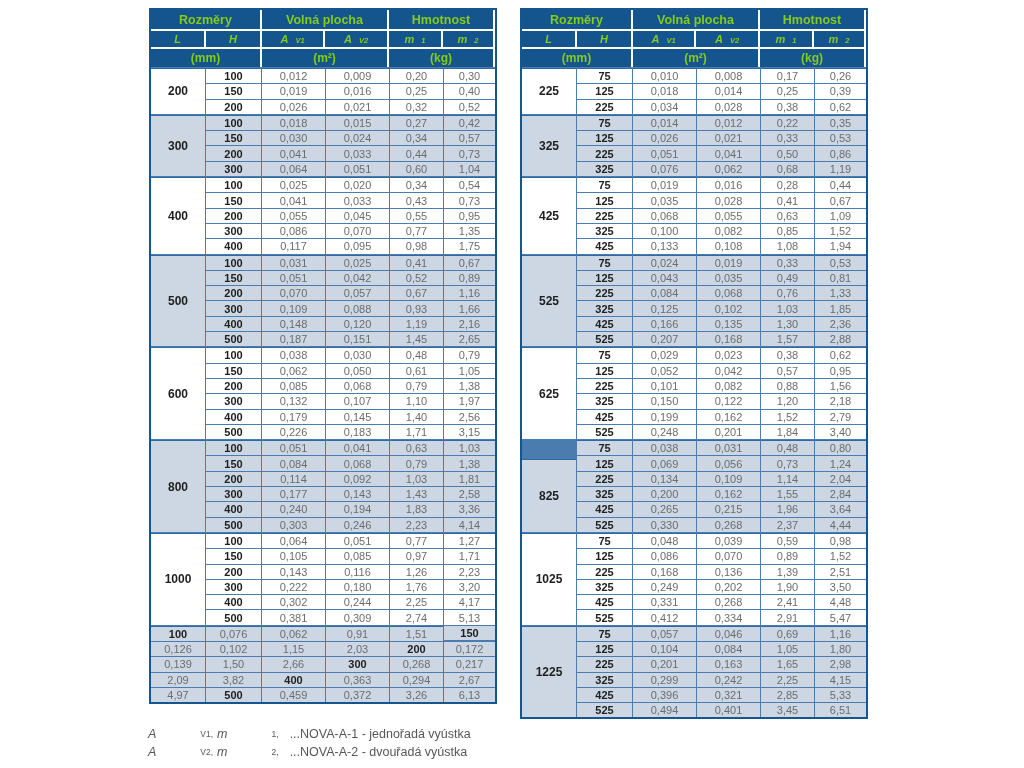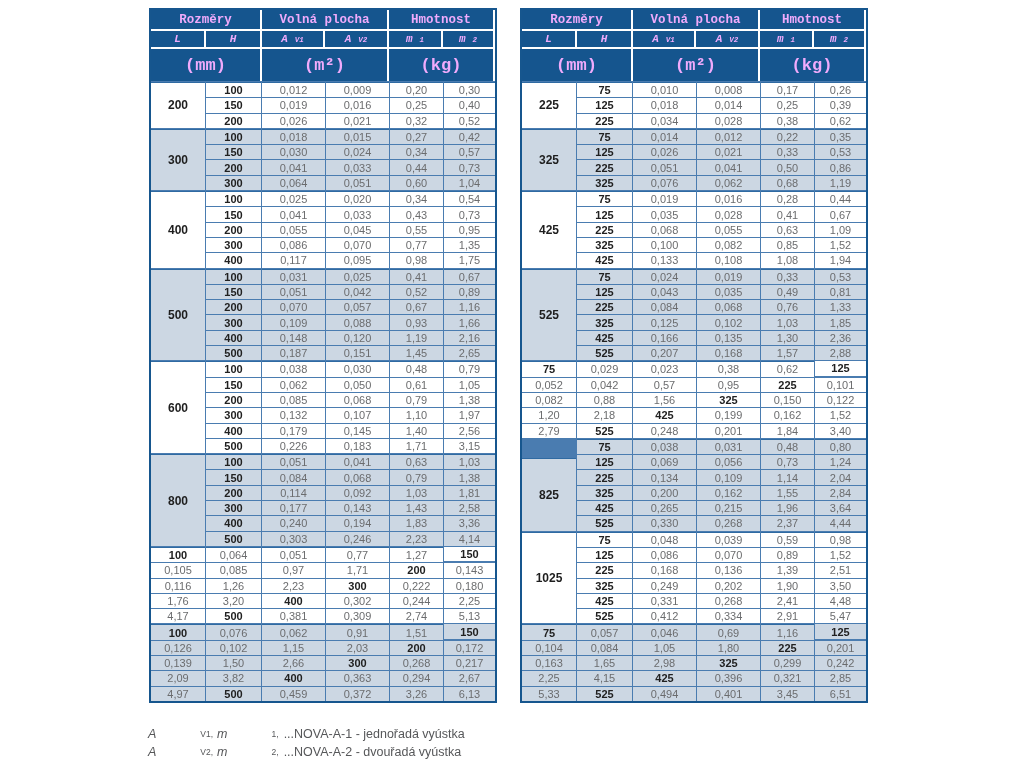--- a/index.html
+++ b/index.html
@@ -14,26 +14,26 @@
   }
   .tablewrap.left{left:149px;}
   .tablewrap.right{left:520px;}
 
   
   .hwrap{display:flex;flex-direction:column;gap:2px;background:#fff;}
   .hrow{display:grid;gap:2px;background:#fff;}
   .h1,.h3{grid-template-columns:109px 125px 104px;}
   .h2{grid-template-columns:53px 54px 61px 62px 52px 50px;}
   .hrow > div{
-    background:#15558e;color:#f0abfc;font-weight:bold;
-    display:flex;align-items:center;justify-content:center;font-family:Liberation Mono, monospace;
+    background:#15558e;color:#84cc16;font-weight:bold;
+    display:flex;align-items:center;justify-content:center;
   }
   .h1 > div{height:19px;font-size:12.5px;}
   .h2 > div{height:16px;font-size:11px;}
-  .h3 > div{height:32px;font-size:17px;}
+  .h3 > div{height:18px;font-size:12px;}
   .it{font-style:italic;}
   .h2 i{font-style:italic;}
   .h2 sub{font-size:7.5px;font-style:italic;line-height:1;transform:translateY(2px);padding-left:7px;}
 
   
   .tbody{
     display:grid;
     grid-template-columns:54px 55px 63px 63px 53px 51px;
     gap:1px;background:#4a7cb0;padding-top:1px;
   }
@@ -46,21 +46,21 @@
   .lcell{grid-column:1;font-weight:bold;font-size:12px;color:#1e1e1e;height:auto !important;}
   .hcell{font-weight:bold;font-size:11px;color:#212121;}
   .vcell{font-size:11px;color:#6b6c6e;}
 
   
   .footnotes{position:absolute;left:148px;top:727px;color:#565759;font-size:12.5px;}
   .fn{height:18px;display:flex;align-items:flex-start;}
   .fn .fi{font-style:italic;}
   .fn sub{font-size:8.5px;transform:translateY(2px);margin-left:44px;}
   .fn .fm{margin-left:4px;}
-  .fn .ft{margin-left:5px;}
+  .fn .ft{margin-left:11px;}
 </style>
 </head>
 <body>
 
 <div class="tablewrap left">
   <div class="hwrap">
     <div class="hrow h1">
       <div>Rozměry</div>
       <div>Volná plocha</div>
       <div>Hmotnost</div>
@@ -241,20 +241,21 @@
       <div class="hcell stripe">400</div>
       <div class="vcell stripe">0,240</div>
       <div class="vcell stripe">0,194</div>
       <div class="vcell stripe">1,83</div>
       <div class="vcell stripe">3,36</div>
       <div class="hcell stripe">500</div>
       <div class="vcell stripe">0,303</div>
       <div class="vcell stripe">0,246</div>
       <div class="vcell stripe">2,23</div>
       <div class="vcell stripe">4,14</div>
+      <div class="lcell gtop" style="grid-row: span 6;">1000</div>
       <div class="hcell gtop">100</div>
       <div class="vcell gtop">0,064</div>
       <div class="vcell gtop">0,051</div>
       <div class="vcell gtop">0,77</div>
       <div class="vcell gtop">1,27</div>
       <div class="hcell">150</div>
       <div class="vcell">0,105</div>
       <div class="vcell">0,085</div>
       <div class="vcell">0,97</div>
       <div class="vcell">1,71</div>
@@ -432,20 +433,21 @@
       <div class="hcell stripe">425</div>
       <div class="vcell stripe">0,166</div>
       <div class="vcell stripe">0,135</div>
       <div class="vcell stripe">1,30</div>
       <div class="vcell stripe">2,36</div>
       <div class="hcell stripe">525</div>
       <div class="vcell stripe">0,207</div>
       <div class="vcell stripe">0,168</div>
       <div class="vcell stripe">1,57</div>
       <div class="vcell stripe">2,88</div>
+      <div class="lcell gtop" style="grid-row: span 6;">625</div>
       <div class="hcell gtop">75</div>
       <div class="vcell gtop">0,029</div>
       <div class="vcell gtop">0,023</div>
       <div class="vcell gtop">0,38</div>
       <div class="vcell gtop">0,62</div>
       <div class="hcell">125</div>
       <div class="vcell">0,052</div>
       <div class="vcell">0,042</div>
       <div class="vcell">0,57</div>
       <div class="vcell">0,95</div>
@@ -524,20 +526,21 @@
       <div class="hcell">425</div>
       <div class="vcell">0,331</div>
       <div class="vcell">0,268</div>
       <div class="vcell">2,41</div>
       <div class="vcell">4,48</div>
       <div class="hcell">525</div>
       <div class="vcell">0,412</div>
       <div class="vcell">0,334</div>
       <div class="vcell">2,91</div>
       <div class="vcell">5,47</div>
+      <div class="lcell gtop stripe" style="grid-row: span 6;">1225</div>
       <div class="hcell stripe gtop">75</div>
       <div class="vcell stripe gtop">0,057</div>
       <div class="vcell stripe gtop">0,046</div>
       <div class="vcell stripe gtop">0,69</div>
       <div class="vcell stripe gtop">1,16</div>
       <div class="hcell stripe">125</div>
       <div class="vcell stripe">0,104</div>
       <div class="vcell stripe">0,084</div>
       <div class="vcell stripe">1,05</div>
       <div class="vcell stripe">1,80</div>

